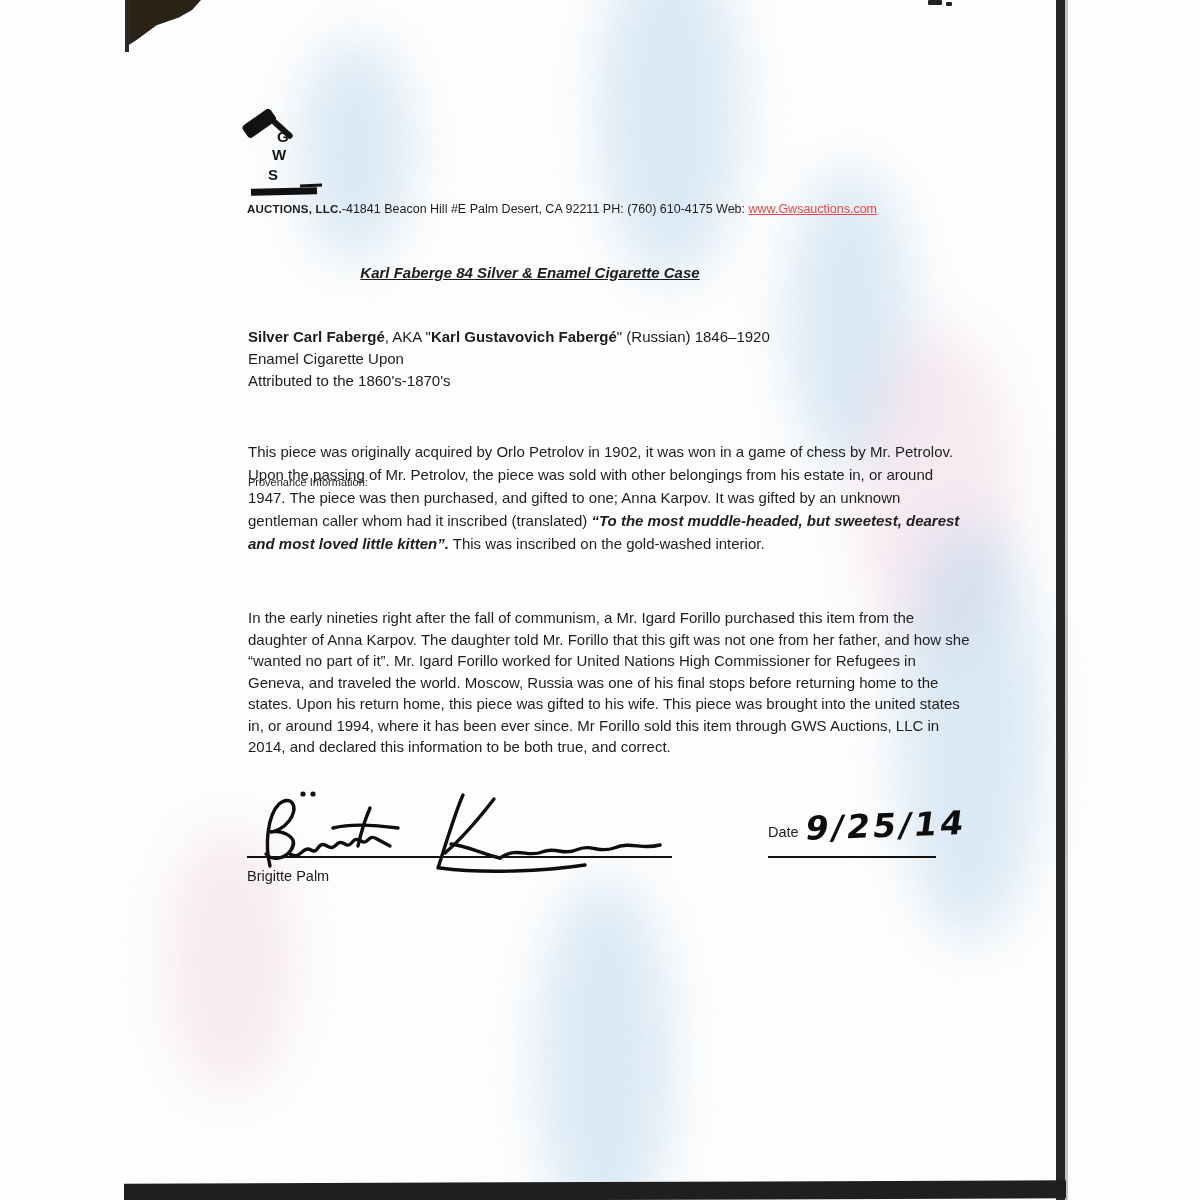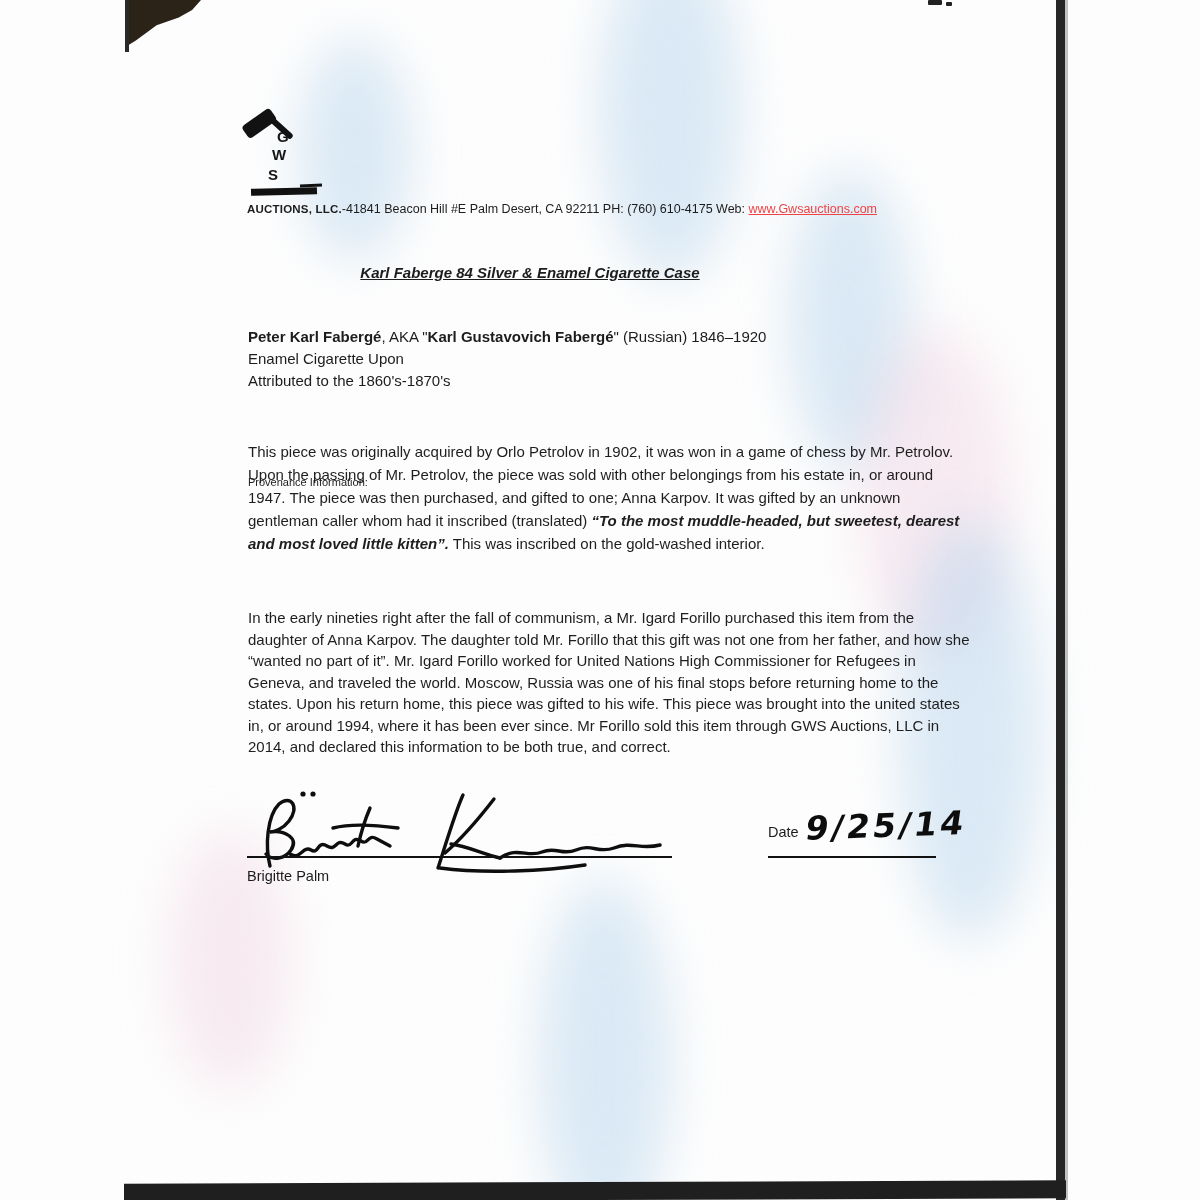--- a/index.html
+++ b/index.html
@@ -88,21 +88,21 @@
   <div class="logo-base"></div>
   <div class="logo-base2"></div>
 
   <div class="lh-line">
     <span class="lh-company">AUCTIONS, LLC.</span><span class="lh-address">-41841 Beacon Hill #E Palm Desert, CA 92211 PH: (760) 610-4175 Web: </span><span class="lh-link">www.Gwsauctions.com</span>
   </div>
 
   <div class="doc-title">Karl Faberge 84 Silver &amp; Enamel Cigarette Case</div>
 
   <div class="item-line" style="top:326px;">
-    <span class="bold">Peter Karl Fabergé</span><span>, AKA "</span><span class="bold">Karl Gustavovich Fabergé</span><span>" (Russian) 1846–1920</span>
+    <span class="bold">Silver Carl Fabergé</span><span>, AKA "</span><span class="bold">Karl Gustavovich Fabergé</span><span>" (Russian) 1846–1920</span>
   </div>
   <div class="item-line" style="top:348px;">Enamel Cigarette Upon</div>
   <div class="item-line" style="top:370px;">Attributed to the 1860's-1870's</div>
 
   <div class="heading">Provenance Information:</div>
 
   <div class="para para1">
     <span>This piece was originally acquired by Orlo Petrolov in 1902, it was won in a game of chess by Mr. Petrolov. Upon the passing of Mr. Petrolov, the piece was sold with other belongings from his estate in, or around 1947. The piece was then purchased, and gifted to one; Anna Karpov. It was gifted by an unknown gentleman caller whom had it inscribed (translated) </span><span class="bolditalic">“To the most muddle-headed, but sweetest, dearest and most loved little kitten”.</span><span> This was inscribed on the gold-washed interior.</span>
   </div>
 

